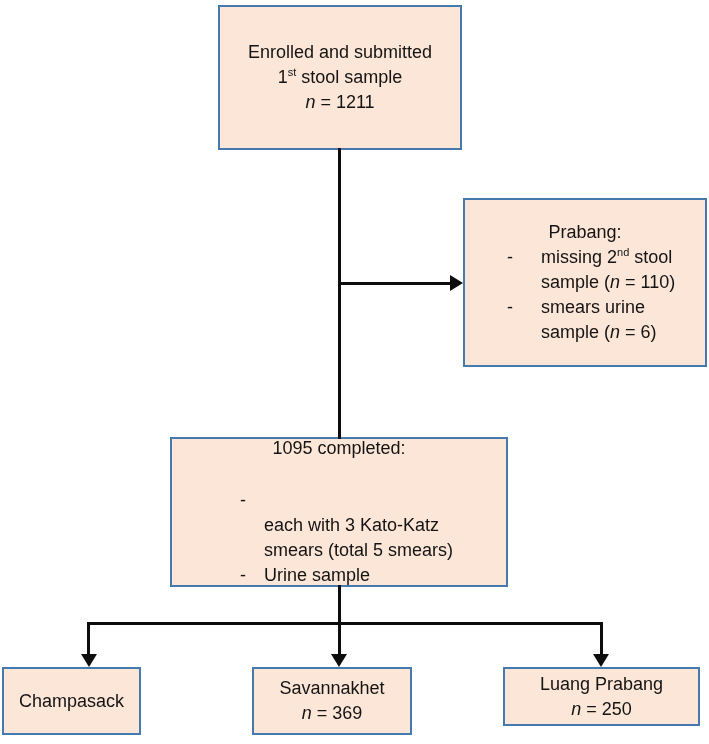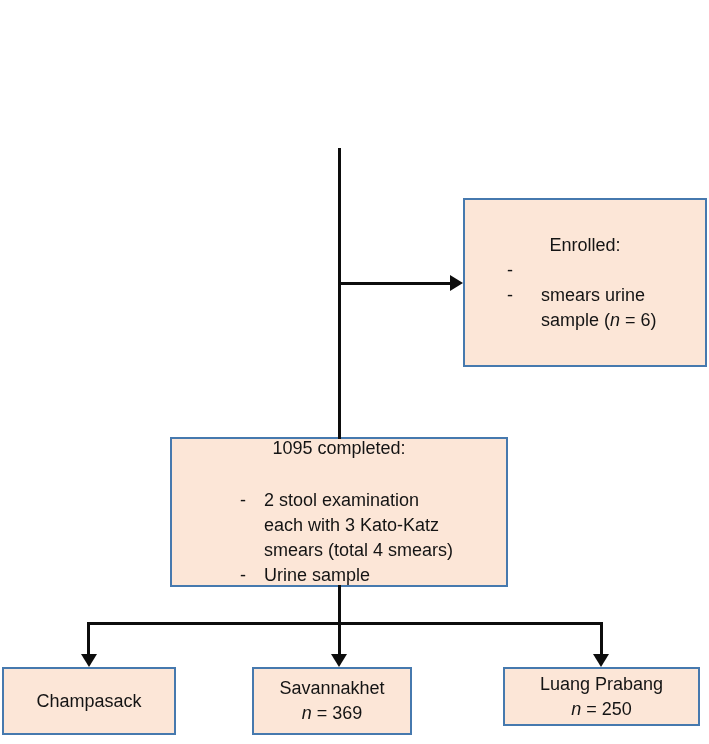--- a/index.html
+++ b/index.html
@@ -26,21 +26,21 @@
     border:2.5px solid var(--border);
     box-sizing:border-box;
     display:flex;
     flex-direction:column;
     justify-content:center;
   }
   .centered{text-align:center;}
   #box-enrolled {left:218px; top:5px;   width:244px; height:145px;}
   #box-excluded {left:463px; top:198px; width:244px; height:169px;}
   #box-completed{left:170px; top:437px; width:338px; height:150px;gap:27px;}
-  #box-site-0   {left:2px;   top:667px; width:174px; height:68px;}
+  #box-site-0   {left:2px;   top:667px; width:139px; height:68px;}
   #box-site-1   {left:252px; top:667px; width:160px; height:68px;}
   #box-site-2   {left:503px; top:667px; width:197px; height:59px;}
 
   .box-title{text-align:center; width:100%;}
   .list{width:100%;}
   #box-excluded .list .item{padding-left:42px;}
   #box-excluded .dash{flex:0 0 34px;}
   #box-completed .list .item{padding-left:68px;}
   #box-completed .dash{flex:0 0 24px;}
   .item{display:flex; align-items:flex-start; box-sizing:border-box;}
@@ -64,40 +64,46 @@
   #arrow-excluded {left:450px; top:275px;}
   #arrow-site-0   {left:81px;  top:654px;}
   #arrow-site-1   {left:331px; top:654px;}
   #arrow-site-2   {left:593px; top:654px;}
 </style>
 </head>
 <body>
 
 <div class="canvas">
 
+  <div class="box centered" id="box-enrolled">
+    <div><span>Enrolled and submitted</span></div>
+    <div><span>1</span><sup>st</sup><span> stool sample</span></div>
+    <div><span class="it">n</span><span> = 1211</span></div>
+  </div>
 
   <div class="box" id="box-excluded">
-    <div class="box-title"><span>Enrolled:</span></div>
+    <div class="box-title"><span>Prabang:</span></div>
     <div class="list">
       <div class="item">
         <span class="dash">-</span>
+        <span class="text"><span>missing 2</span><sup>nd</sup><span> stool</span><br><span>sample (</span><span class="it">n</span><span> = 110)</span></span>
       </div>
       <div class="item">
         <span class="dash">-</span>
         <span class="text"><span>smears urine</span><br><span>sample (</span><span class="it">n</span><span> = 6)</span></span>
       </div>
     </div>
   </div>
 
   <div class="box" id="box-completed">
     <div class="box-title"><span>1095 completed:</span></div>
     <div class="list">
       <div class="item">
         <span class="dash">-</span>
-        <span class="text"><span>2 stool examination</span><br><span>each with 3 Kato-Katz</span><br><span>smears (total 4 smears)</span></span>
+        <span class="text"><br><span>each with 3 Kato-Katz</span><br><span>smears (total 5 smears)</span></span>
       </div>
       <div class="item">
         <span class="dash">-</span>
         <span class="text"><span>Urine sample</span></span>
       </div>
     </div>
   </div>
 
   <div class="box centered" id="box-site-0">
     <div><span>Champasack</span></div>

